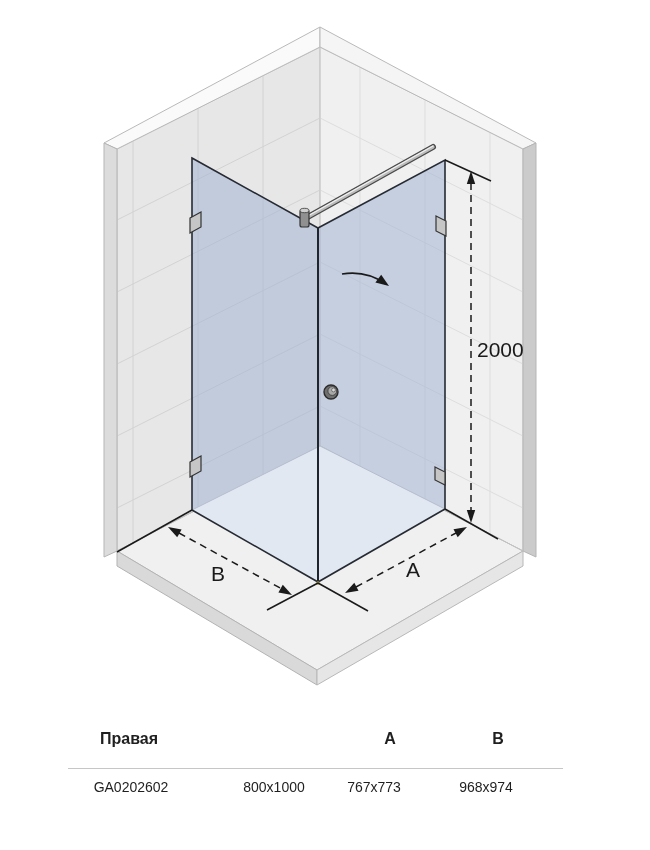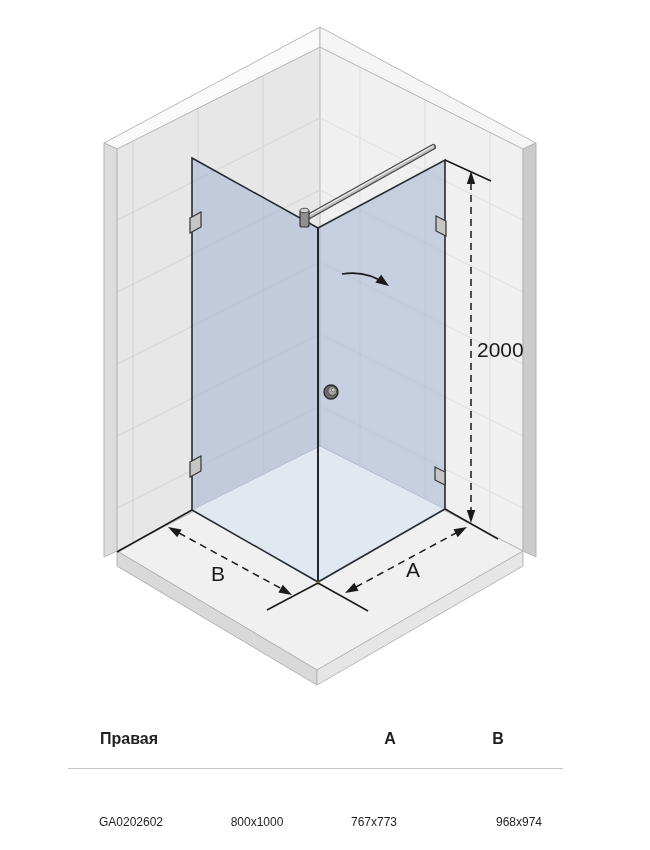--- a/index.html
+++ b/index.html
@@ -14,21 +14,21 @@
   }
   .diagram-svg{position:absolute;left:0;top:0;}
   .spec-table{position:absolute;left:0;top:0;width:550px;height:850px;pointer-events:none;}
   .spec-cell{
     position:absolute;
     transform:translateX(-50%);
     white-space:nowrap;
     color:#1f1f1f;
   }
   .spec-head{font-size:16px;font-weight:bold;top:730px;}
-  .spec-val{font-size:12px;top:779px;margin-top:36px;}
+  .spec-val{font-size:14px;top:779px;}
   .spec-divider{
     position:absolute;
     left:68px;top:768px;width:495px;height:1px;
     background:#c6c6c6;
   }
   svg text{font-family:"Liberation Sans", sans-serif;}
 </style>
 </head>
 <body>
 
@@ -143,18 +143,18 @@
   </svg>
 
   <div class="spec-table">
     <span class="spec-cell spec-head" style="left:129px">Правая</span>
     <span class="spec-cell spec-head" style="left:390px">A</span>
     <span class="spec-cell spec-head" style="left:498px">B</span>
 
     <div class="spec-divider"></div>
 
     <span class="spec-cell spec-val" style="left:131px">GA0202602</span>
-    <span class="spec-cell spec-val" style="left:257px">800x1000</span>
+    <span class="spec-cell spec-val" style="left:274px">800x1000</span>
     <span class="spec-cell spec-val" style="left:374px">767x773</span>
-    <span class="spec-cell spec-val" style="left:519px">968x974</span>
+    <span class="spec-cell spec-val" style="left:486px">968x974</span>
   </div>
 
 </div>
 
 </body></html>

